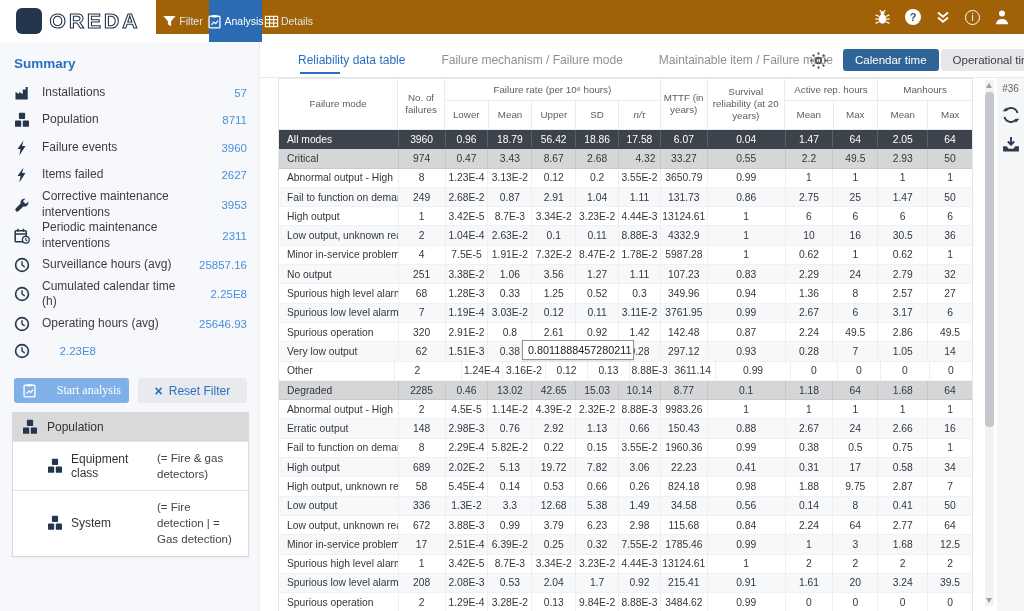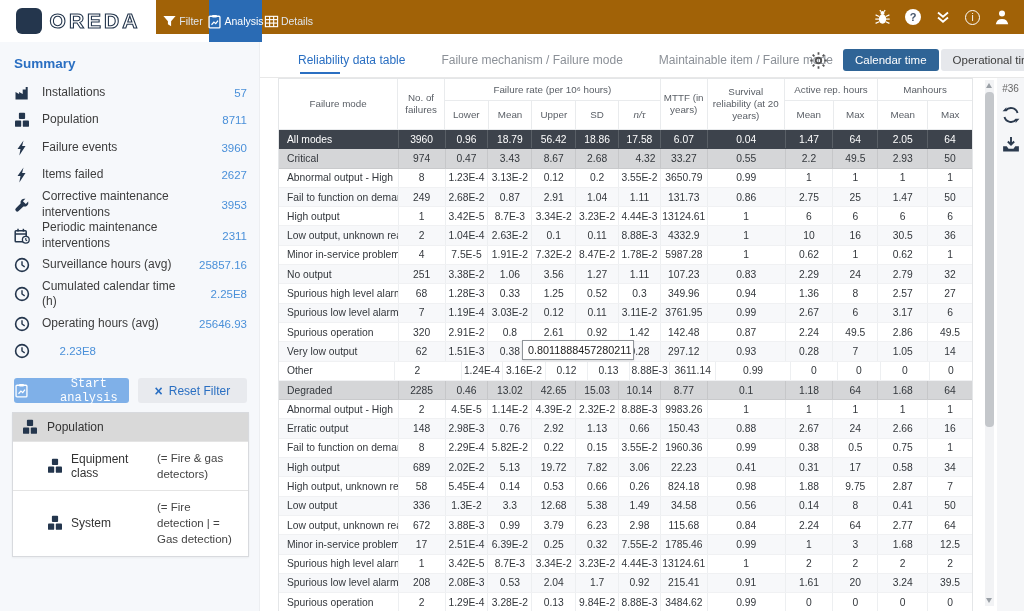--- a/index.html
+++ b/index.html
@@ -23,21 +23,21 @@
   .circle-icon.outline { width:15px; height:15px; border-radius:50%; border:1.4px solid #fff; color:#fff; font-size:10px; display:flex; align-items:center; justify-content:center; }
 
   
   .sidebar { position:absolute; top:42px; left:0; width:260px; bottom:0; background:#f6f8fb; border-right:1px solid #eceef1; padding:12px 10px 0 12px; }
   .side-title { color:#2a6fc2; font-size:13.5px; font-weight:700; margin:2px 0 8px 2px; }
   .stat-row { display:flex; align-items:center; min-height:27.5px; gap:10px; padding:0 2px; }
   .stat-icon { width:18px; flex:none; display:flex; color:#24364d; }
   .stat-label { font-size:12px; color:#3d3d3d; line-height:1.3; flex:1; }
   .stat-value { font-size:11.5px; color:#4a90d9; text-align:right; min-width:54px; flex:none; }
   .side-buttons { display:flex; gap:9px; margin:13px 2px 0 2px; }
-  .btn-start { flex:1.05; height:25px; background:#7fb0e8; color:#fff; border:none; border-radius:3px; font-size:12px; display:flex; align-items:center; justify-content:center; gap:20px; cursor:pointer; font-family:Liberation Mono, monospace; }
+  .btn-start { flex:1.05; height:25px; background:#7fb0e8; color:#fff; border:none; border-radius:3px; font-size:12px; display:flex; align-items:center; justify-content:center; gap:20px; cursor:pointer; font-family:Liberation Serif, serif; }
   .btn-start .ic { display:flex; color:#fff; }
   .btn-reset { flex:1; height:25px; background:#e8eaee; color:#2a6fc2; border:none; border-radius:3px; font-size:12px; display:flex; align-items:center; justify-content:center; gap:6px; cursor:pointer; font-family:inherit; }
   .x-mark { font-size:14px; font-weight:700; line-height:1; }
   .filter-title { margin-top:24px; }
   .filter-box { margin-top:9px; background:#fff; border:1px solid #d8dade; box-shadow:0 1px 2px rgba(0,0,0,.05); }
   .filter-head { height:28px; background:#d9d9d9; display:flex; align-items:center; gap:9px; padding:0 9px; font-size:12px; color:#333; cursor:pointer; }
   .filter-head .ic, .filter-item .ic { display:flex; color:#24364d; flex:none; }
   .filter-item { display:flex; border-top:1px solid #e4e4e4; padding:8px 8px 8px 34px; gap:8px; align-items:center; cursor:pointer; }
   .filter-item-label { font-size:12px; color:#333; flex:0 0 78px; }
   .filter-item-value { font-size:11.5px; color:#444; flex:1; line-height:1.4; }

